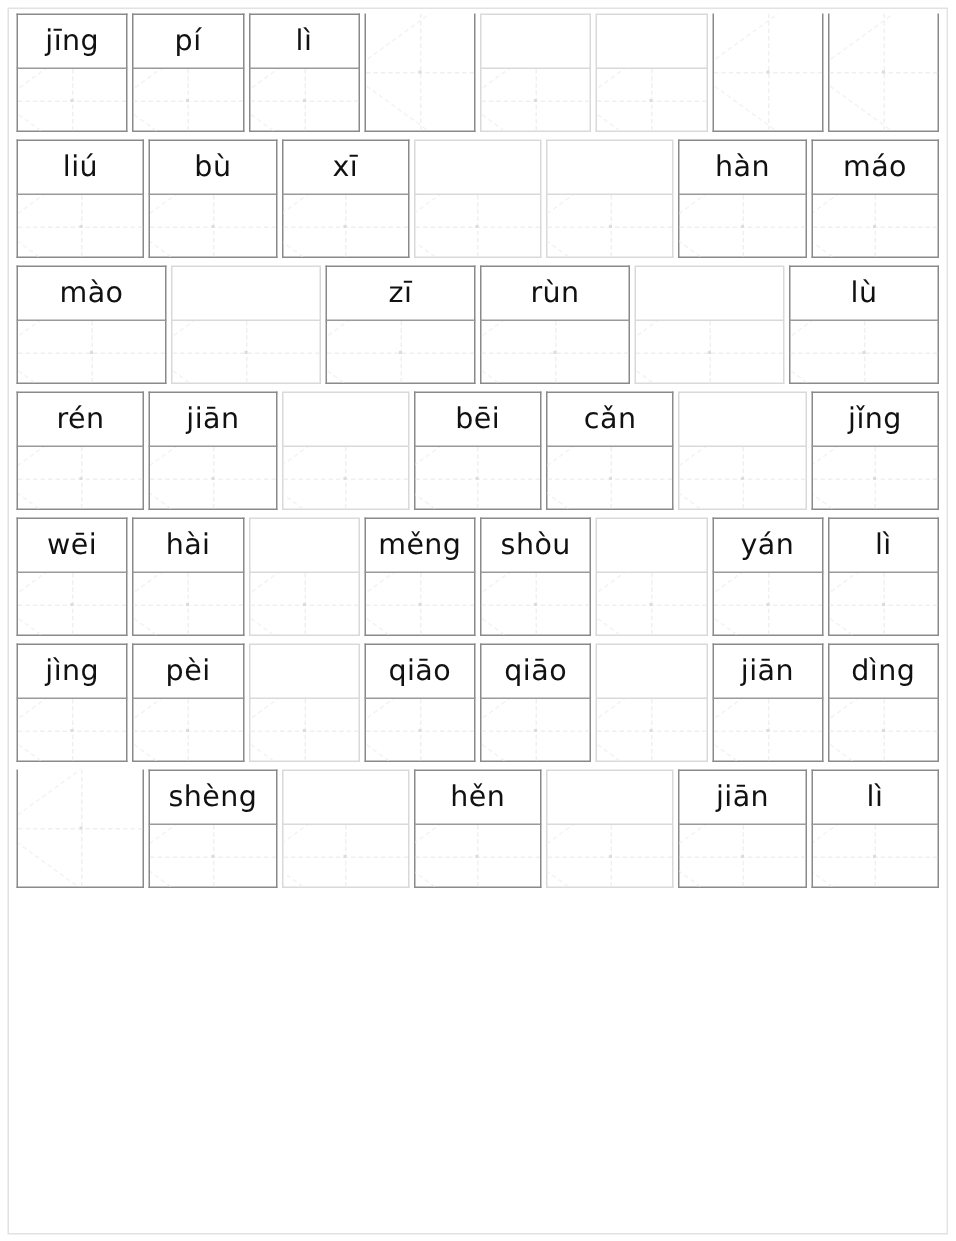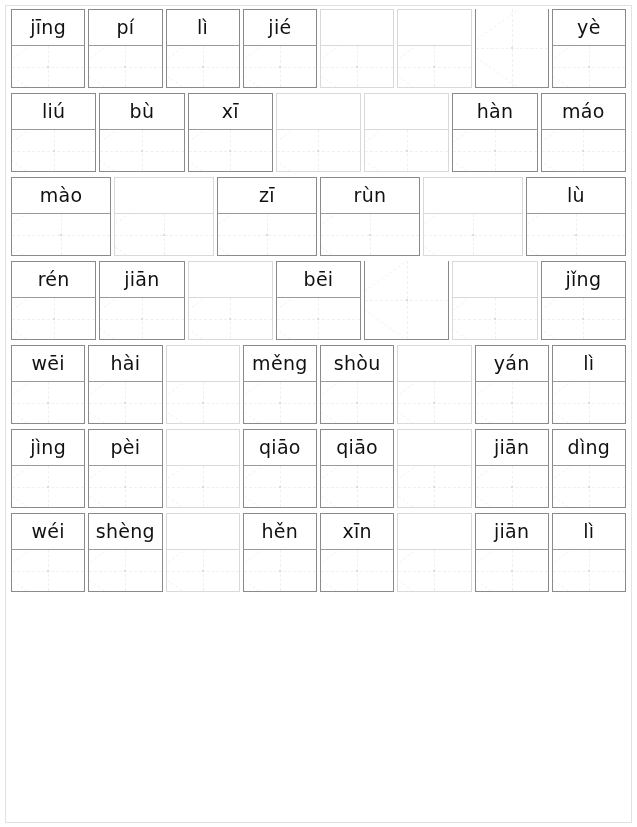--- a/index.html
+++ b/index.html
@@ -125,60 +125,58 @@
           <div class="py">lì</div>
           <div class="sq">
             <div class="vline"></div>
             <div class="hline"></div>
             <div class="d1"></div>
             <div class="d2"></div>
             <div class="dot"></div>
           </div>
         </div>
         <div class="cell">
-          <div class="py">jié</div>
-          <div class="sq">
-            <div class="vline"></div>
-            <div class="hline"></div>
-            <div class="d1"></div>
-            <div class="d2"></div>
-            <div class="dot"></div>
-          </div>
-        </div>
-        <div class="cell">
-          <div class="py empty"></div>
-          <div class="sq empty">
-            <div class="vline"></div>
-            <div class="hline"></div>
-            <div class="d1"></div>
-            <div class="d2"></div>
-            <div class="dot"></div>
-          </div>
-        </div>
-        <div class="cell">
-          <div class="py empty"></div>
-          <div class="sq empty">
-            <div class="vline"></div>
-            <div class="hline"></div>
-            <div class="d1"></div>
-            <div class="d2"></div>
-            <div class="dot"></div>
-          </div>
-        </div>
-        <div class="cell">
-          <div class="sq">
-            <div class="vline"></div>
-            <div class="hline"></div>
-            <div class="d1"></div>
-            <div class="d2"></div>
-            <div class="dot"></div>
-          </div>
-        </div>
-        <div class="cell">
-          <div class="py">yè</div>
+          <div class="sq">
+            <div class="vline"></div>
+            <div class="hline"></div>
+            <div class="d1"></div>
+            <div class="d2"></div>
+            <div class="dot"></div>
+          </div>
+        </div>
+        <div class="cell">
+          <div class="py empty"></div>
+          <div class="sq empty">
+            <div class="vline"></div>
+            <div class="hline"></div>
+            <div class="d1"></div>
+            <div class="d2"></div>
+            <div class="dot"></div>
+          </div>
+        </div>
+        <div class="cell">
+          <div class="py empty"></div>
+          <div class="sq empty">
+            <div class="vline"></div>
+            <div class="hline"></div>
+            <div class="d1"></div>
+            <div class="d2"></div>
+            <div class="dot"></div>
+          </div>
+        </div>
+        <div class="cell">
+          <div class="sq">
+            <div class="vline"></div>
+            <div class="hline"></div>
+            <div class="d1"></div>
+            <div class="d2"></div>
+            <div class="dot"></div>
+          </div>
+        </div>
+        <div class="cell">
           <div class="sq">
             <div class="vline"></div>
             <div class="hline"></div>
             <div class="d1"></div>
             <div class="d2"></div>
             <div class="dot"></div>
           </div>
         </div>
       </div>
       <div class="row">
@@ -350,20 +348,21 @@
           <div class="py">bēi</div>
           <div class="sq">
             <div class="vline"></div>
             <div class="hline"></div>
             <div class="d1"></div>
             <div class="d2"></div>
             <div class="dot"></div>
           </div>
         </div>
         <div class="cell">
+          <div class="py">cǎn</div>
           <div class="sq">
             <div class="vline"></div>
             <div class="hline"></div>
             <div class="d1"></div>
             <div class="d2"></div>
             <div class="dot"></div>
           </div>
         </div>
         <div class="cell">
           <div class="py empty"></div>
@@ -545,21 +544,20 @@
             <div class="vline"></div>
             <div class="hline"></div>
             <div class="d1"></div>
             <div class="d2"></div>
             <div class="dot"></div>
           </div>
         </div>
       </div>
       <div class="row">
         <div class="cell">
-          <div class="py">wéi</div>
           <div class="sq">
             <div class="vline"></div>
             <div class="hline"></div>
             <div class="d1"></div>
             <div class="d2"></div>
             <div class="dot"></div>
           </div>
         </div>
         <div class="cell">
           <div class="py">shèng</div>
@@ -576,30 +574,20 @@
           <div class="sq empty">
             <div class="vline"></div>
             <div class="hline"></div>
             <div class="d1"></div>
             <div class="d2"></div>
             <div class="dot"></div>
           </div>
         </div>
         <div class="cell">
           <div class="py">hěn</div>
-          <div class="sq">
-            <div class="vline"></div>
-            <div class="hline"></div>
-            <div class="d1"></div>
-            <div class="d2"></div>
-            <div class="dot"></div>
-          </div>
-        </div>
-        <div class="cell">
-          <div class="py">xīn</div>
           <div class="sq">
             <div class="vline"></div>
             <div class="hline"></div>
             <div class="d1"></div>
             <div class="d2"></div>
             <div class="dot"></div>
           </div>
         </div>
         <div class="cell">
           <div class="py empty"></div>

